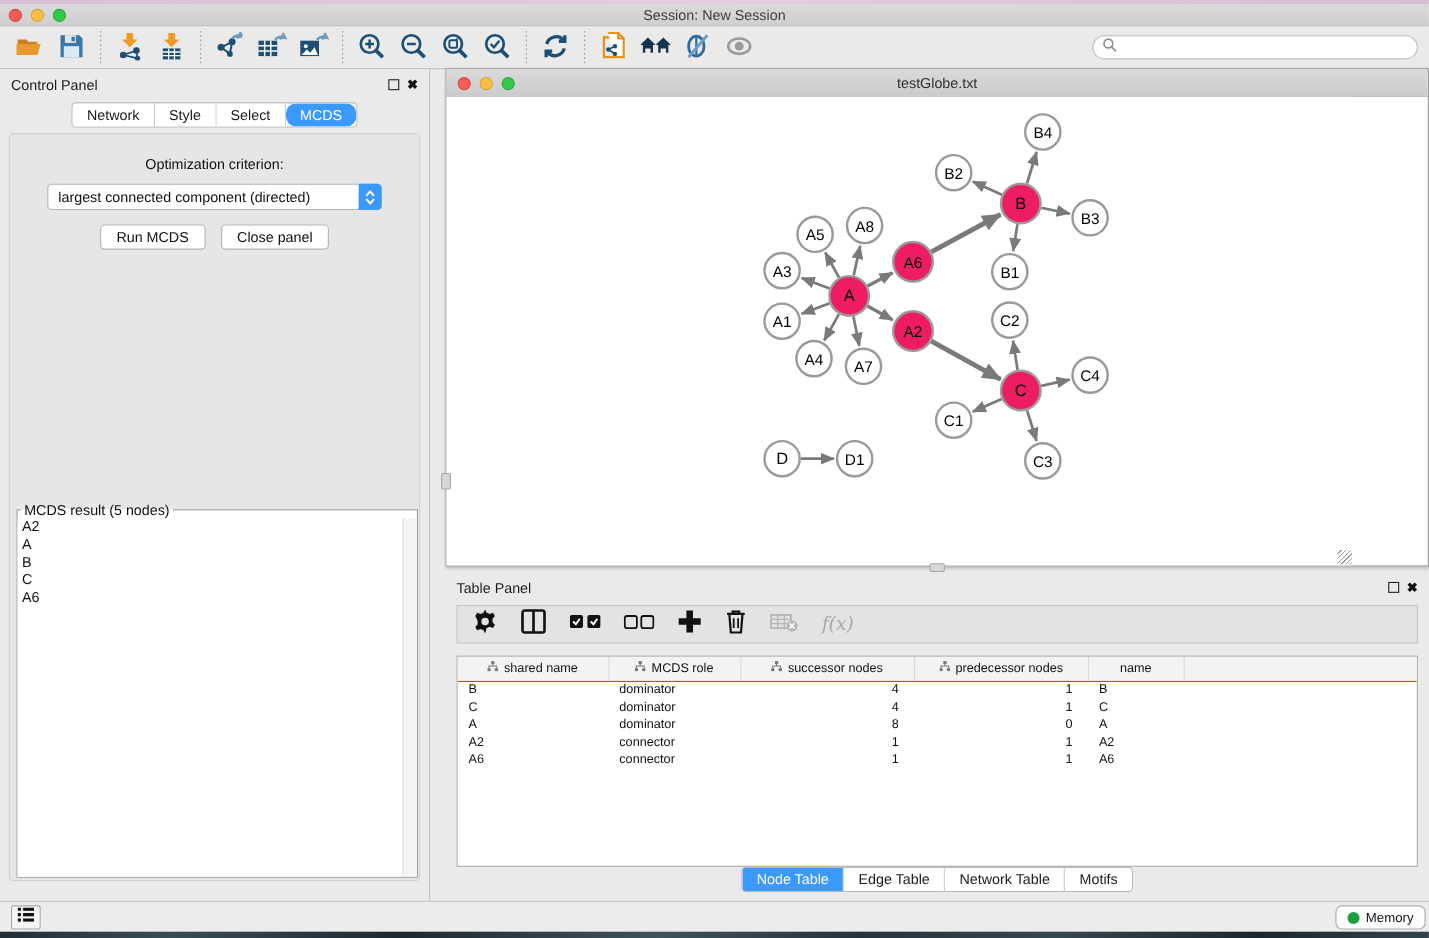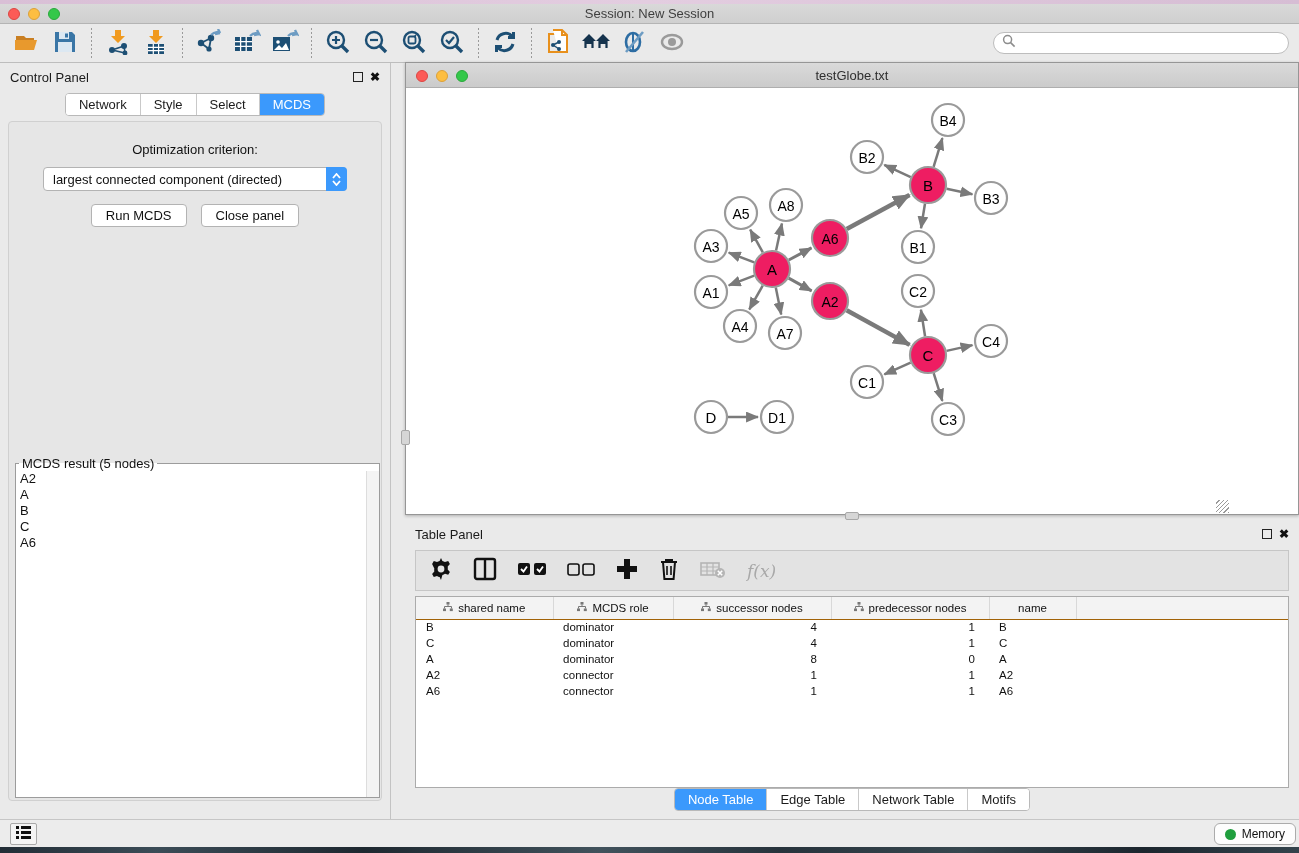--- a/index.html
+++ b/index.html
@@ -39,21 +39,21 @@
   .cp-header { height:28px; display:flex; align-items:center; padding:0 10px; }
   .cp-title { font-size:13px; color:#1b1b1b; }
   .win-ctrls { margin-left:auto; display:flex; gap:7px; align-items:center; }
   .float-glyph { width:10px; height:10px; border:1.5px solid #222; display:inline-block; }
   .close-glyph { font-size:12px; font-weight:bold; color:#111; line-height:10px; }
   .cp-tabs { display:flex; justify-content:center; margin-top:2px; }
   .seg { display:flex; border:1px solid #b9b9b9; border-radius:4px; overflow:hidden;
       background:#fff; }
   .seg .tab { padding:3px 13px; font-size:13px; color:#1b1b1b; background:#fff;
       border-right:1px solid #c9c9c9; cursor:default; }
-  .seg .tab:last-child { border-right:none; }
+  .seg .tab:last-child { border-right:none;border-radius:9px; }
   .seg .tab.active { background:#3b99fc; color:#fff; }
   .cp-body { position:absolute; left:8px; right:8px; top:58px; bottom:18px;
       background:#e6e6e6; border:1px solid #d0d0d0; border-radius:4px; }
   .opt-label { text-align:center; margin-top:20px; font-size:13px; color:#111; }
   .dropdown { position:relative; margin:10px 34px 0 34px; height:24px; background:#fff;
       border:1px solid #b3b3b3; border-radius:4px; display:flex; align-items:center; }
   .dropdown .val { flex:1; font-size:13px; color:#111; padding-left:9px;
       white-space:nowrap; overflow:hidden; }
   .stepper { width:21px; height:24px; margin:-1px -1px -1px 0; background:#3b99fc;
       border-radius:0 4px 4px 0; display:flex; flex-direction:column;
@@ -84,21 +84,21 @@
   .splitter-v { position:absolute; left:401px; top:430px; width:9px; height:15px;
       background:#d6d6d6; border:1px solid #a8a8a8; border-radius:2px; }
   .splitter-h { position:absolute; left:845px; top:512px; width:14px; height:8px;
       background:#d6d6d6; border:1px solid #a8a8a8; border-radius:2px; }
 
   
   .table-panel { position:absolute; left:405px; top:522px; width:894px; height:297px;
       background:#eaeaea; }
   .tp-header { height:24px; display:flex; align-items:center; padding:0 10px; }
   .tp-title { font-size:13px; color:#1b1b1b; }
-  .tp-toolbar { position:absolute; left:10px; right:10px; top:28px; height:41px;
+  .tp-toolbar { position:absolute; left:10px; right:10px; top:28px; height:35px;
       background:#e3e3e3; border:1px solid #c6c6c6;
       display:flex; align-items:center; gap:21px; padding:0 14px; }
   .tp-tool { display:flex; align-items:center; justify-content:center; height:28px; }
   .fx { font-family:"DejaVu Serif", serif; font-style:italic; font-size:17px; color:#a8a8a8; }
   .tp-tablewrap { position:absolute; left:10px; right:10px; top:74px; height:192px;
       background:#fff; border:1px solid #ababab; overflow:hidden; }
   table.datatable { border-collapse:collapse; width:100%; table-layout:fixed; }
   table.datatable th { height:22px; background:#f3f3f3; border-bottom:1px solid #a16207;
       border-right:1px solid #d8d8d8; font-size:11.5px; font-weight:normal; color:#111;
       text-align:center; }

